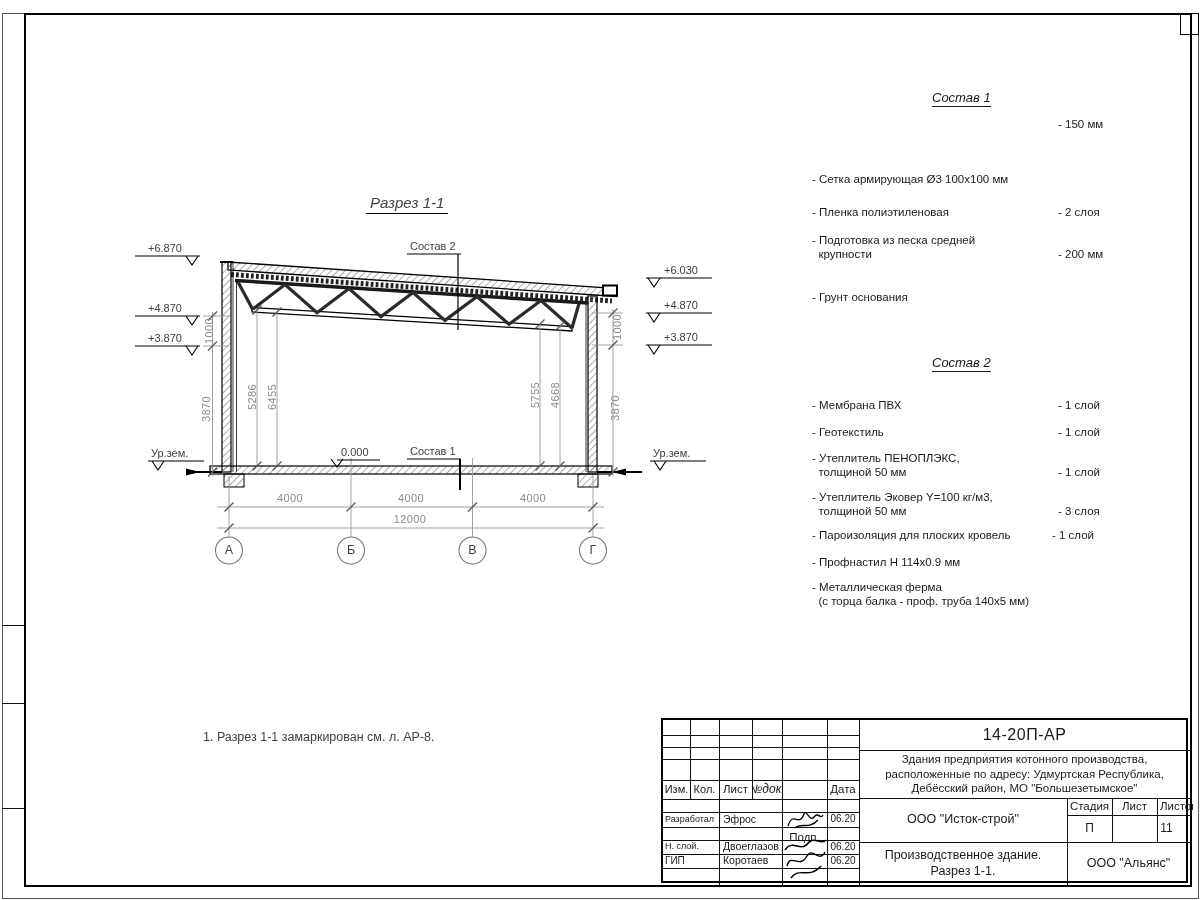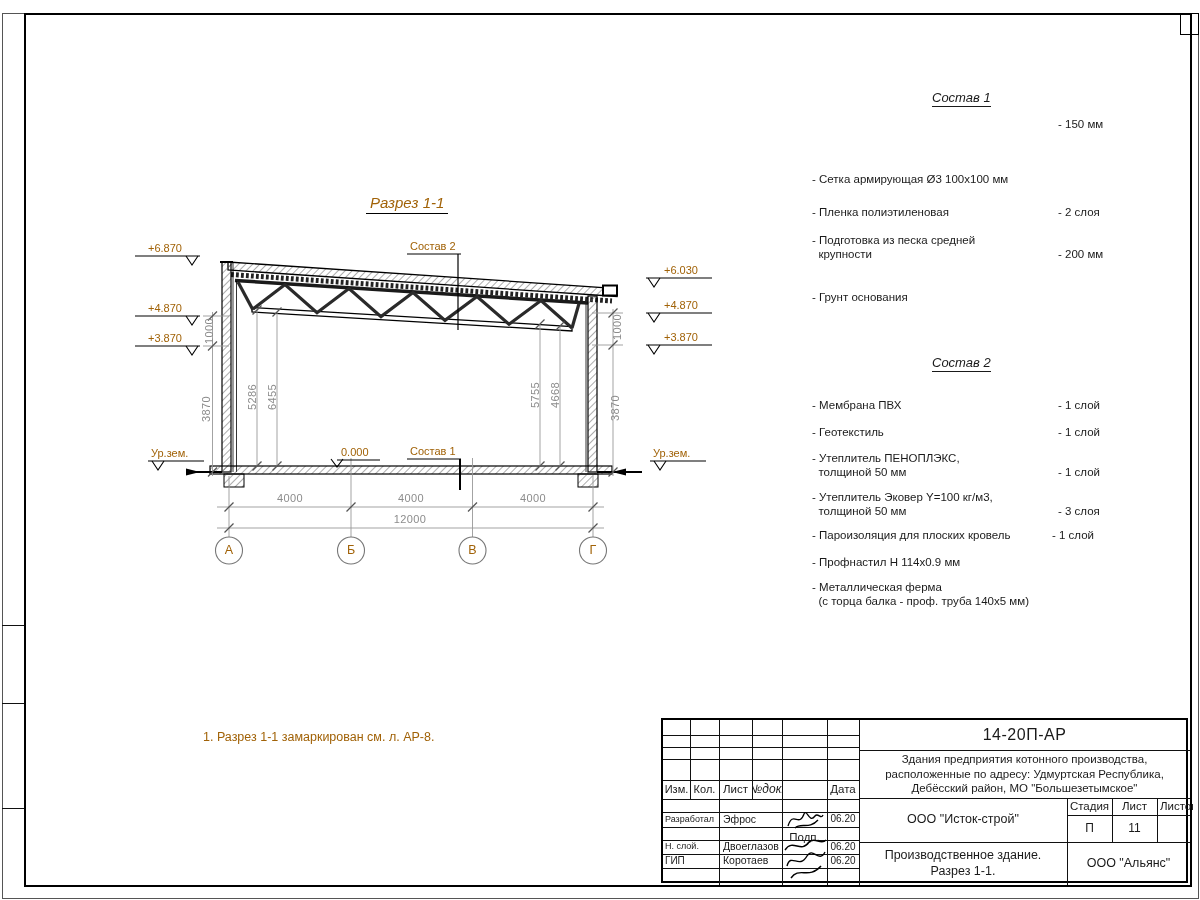--- a/index.html
+++ b/index.html
@@ -1,19 +1,19 @@
 <!DOCTYPE html>
 <html><head>
 <meta charset="utf-8">
 <style>
   html,body{margin:0;padding:0;background:#e8e8e8;}
   .sheet{position:relative;width:1200px;height:900px;background:#ffffff;overflow:hidden;
          font-family:"Liberation Sans", sans-serif;color:#1a1a1a;}
   .abs{position:absolute;}
-  .lbl{position:absolute;font-size:11px;color:#a16207;white-space:nowrap;}
+  .lbl{position:absolute;font-size:11px;color:#404040;white-space:nowrap;}
   .vdim{position:absolute;font-size:11px;color:#8c8c8c;transform:rotate(-90deg);
         transform-origin:center;text-align:center;letter-spacing:.4px;white-space:nowrap;}
   .hdim{position:absolute;font-size:11px;color:#8c8c8c;text-align:center;letter-spacing:.4px;}
   .vline{position:absolute;width:1px;background:#111;}
   .hline{position:absolute;height:1px;background:#111;}
   .cellt{position:absolute;display:flex;align-items:center;justify-content:center;
          text-align:center;overflow:hidden;line-height:1.25;}
   .pre{white-space:pre-wrap;}
   .item{position:absolute;left:0;width:330px;font-size:11.5px;line-height:1.24;}
   .item .nm{display:inline-block;width:242px;white-space:pre-wrap;vertical-align:top;}
@@ -301,20 +301,20 @@
 
     <div class="cellt" style="left:196px;top:0;width:331px;height:30px;font-size:16px;letter-spacing:.5px;">14-20П-АР</div>
     <div class="cellt pre" style="left:196px;top:30px;width:331px;height:48px;font-size:11.5px;">Здания предприятия котонного производства,
 расположенные по адресу: Удмуртская Республика,
 Дебёсский район, МО "Большезетымское"</div>
     <div class="cellt" style="left:196px;top:78px;width:208px;height:44px;font-size:12.5px;">ООО "Исток-строй"</div>
     <div class="cellt" style="left:404px;top:78px;width:45px;height:17px;font-size:11.5px;">Стадия</div>
     <div class="cellt" style="left:449px;top:78px;width:45px;height:17px;font-size:11.5px;">Лист</div>
     <div class="cellt" style="left:494px;top:78px;width:33px;height:17px;font-size:11.5px;justify-content:flex-start;padding-left:3px;">Листов</div>
     <div class="cellt" style="left:404px;top:95px;width:45px;height:27px;font-size:12px;">П</div>
-    <div class="cellt" style="left:449px;top:95px;width:45px;height:27px;font-size:12px;">11</div>
+    <div class="cellt" style="left:449px;top:95px;width:45px;height:27px;font-size:12px;padding-left:32px;">11</div>
     <div class="cellt" style="left:494px;top:95px;width:33px;height:27px;font-size:12px;"></div>
     <div class="cellt pre" style="left:196px;top:122px;width:208px;height:43px;font-size:12.5px;">Производственное здание.
 Разрез 1-1.</div>
     <div class="cellt" style="left:404px;top:122px;width:123px;height:43px;font-size:12.5px;">ООО "Альянс"</div>
   </div>
 
 </div>
 
 </body></html>

